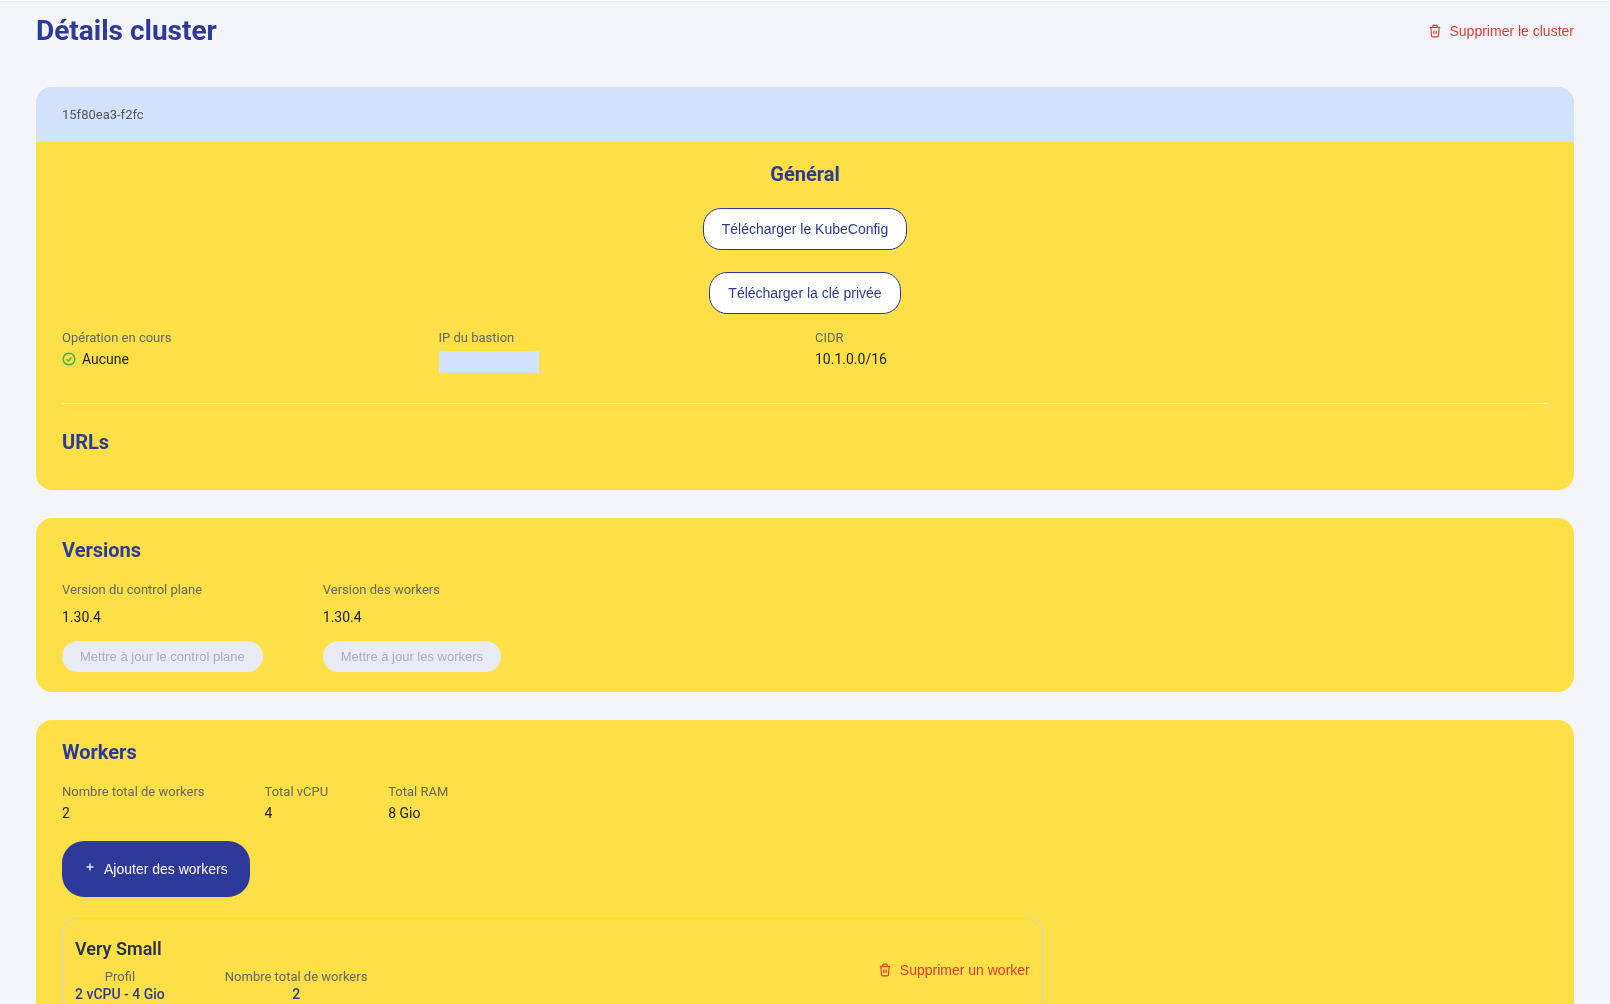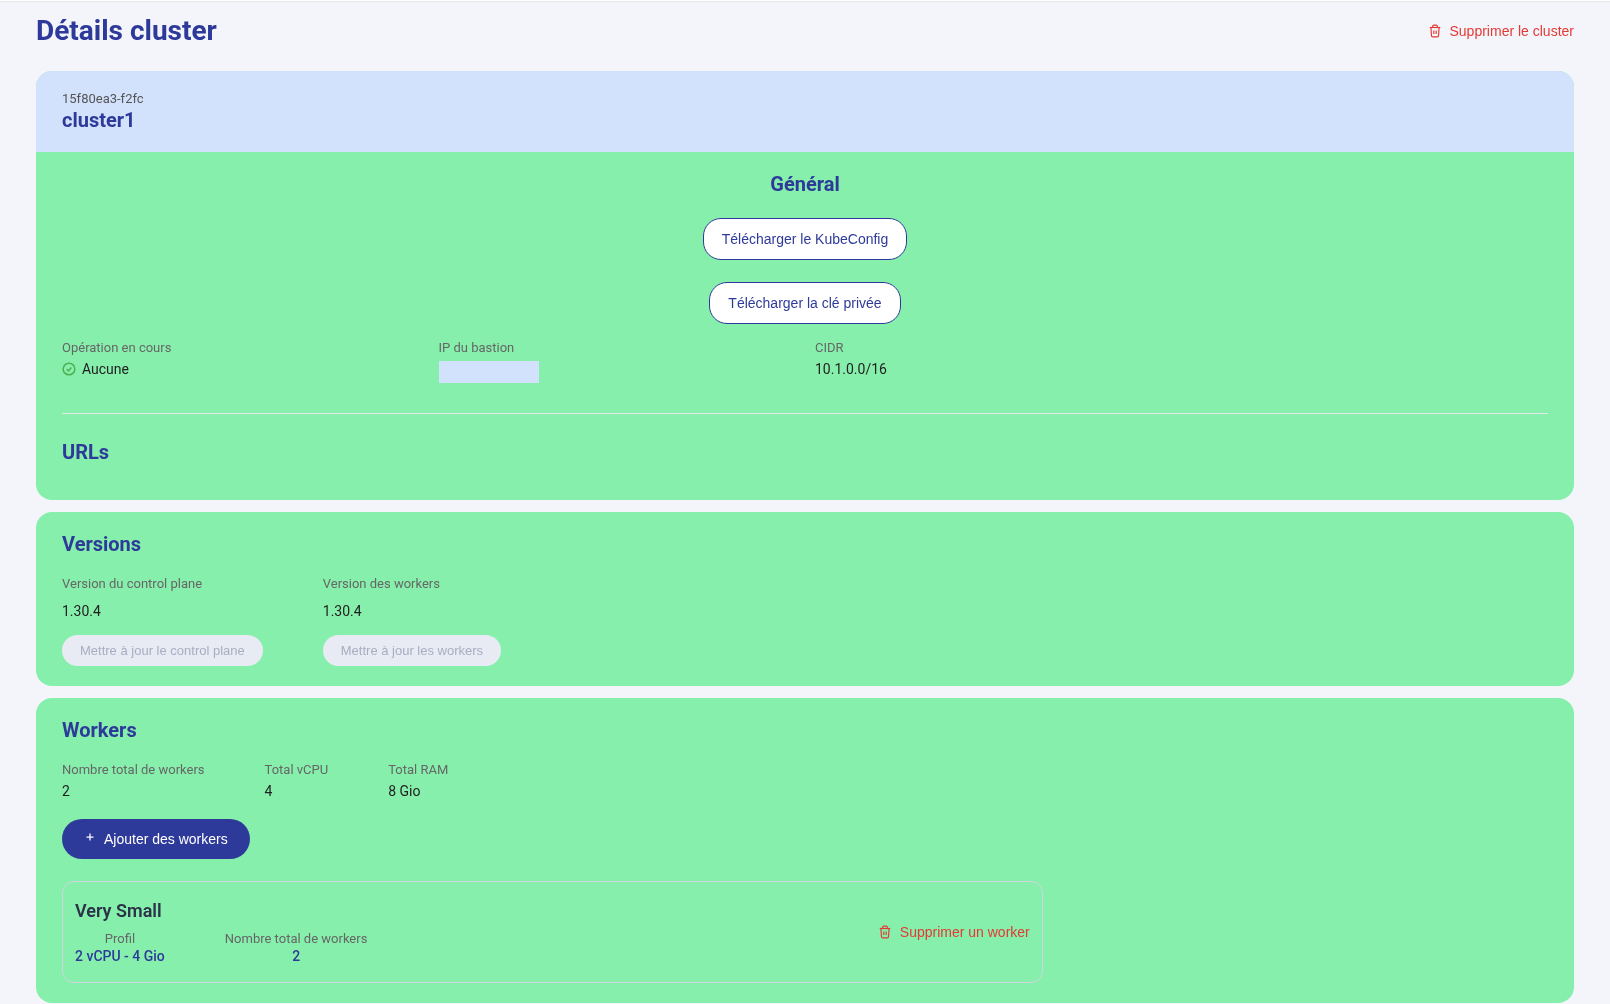--- a/index.html
+++ b/index.html
@@ -37,23 +37,23 @@
       font-size: 14px;
       cursor: pointer;
       background: none;
       border: none;
     }
     .trash-icon {
       width: 14px;
       height: 14px;
     }
     .card {
-      background: #86efac;
+      background: #fde047;
       border-radius: 16px;
-      margin: 12px 36px;
+      margin: 28px 36px;
       overflow: hidden;
     }
     .cluster-header {
       background: #d2e1fc;
       padding: 20px 26px;
     }
     .cluster-id {
       font-size: 13px;
       color: #555;
     }
@@ -153,21 +153,21 @@
     .workers-info {
       display: flex;
       gap: 60px;
       margin-bottom: 20px;
     }
     .add-workers-btn {
       background: #2e3a99;
       color: #fff;
       border: none;
       border-radius: 22px;
-      padding: 12px 22px;
+      padding: 20px 22px;
       font-size: 14px;
       cursor: pointer;
       display: flex;
       align-items: flex-start;
       gap: 8px;
     }
     .plus-icon {
       width: 12px;
       height: 12px;
     }
@@ -231,21 +231,20 @@
       <path d="M10 11v6M14 11v6"></path>
       <path d="M8 6V4a2 2 0 0 1 2-2h4a2 2 0 0 1 2 2v2"></path>
     </svg>
     <span>Supprimer le cluster</span>
   </button>
 </div>
 
 <div class="card">
   <div class="cluster-header">
     <div class="cluster-id">15f80ea3-f2fc</div>
-    <div class="cluster-name">cluster1</div>
   </div>
 
   <div class="section">
     <div class="section-title-row">
       <div class="section-title">Général</div>
       <button class="outline-btn">Télécharger le KubeConfig</button>
       <button class="outline-btn">Télécharger la clé privée</button>
     </div>
     <div class="info-grid">
       <div>

